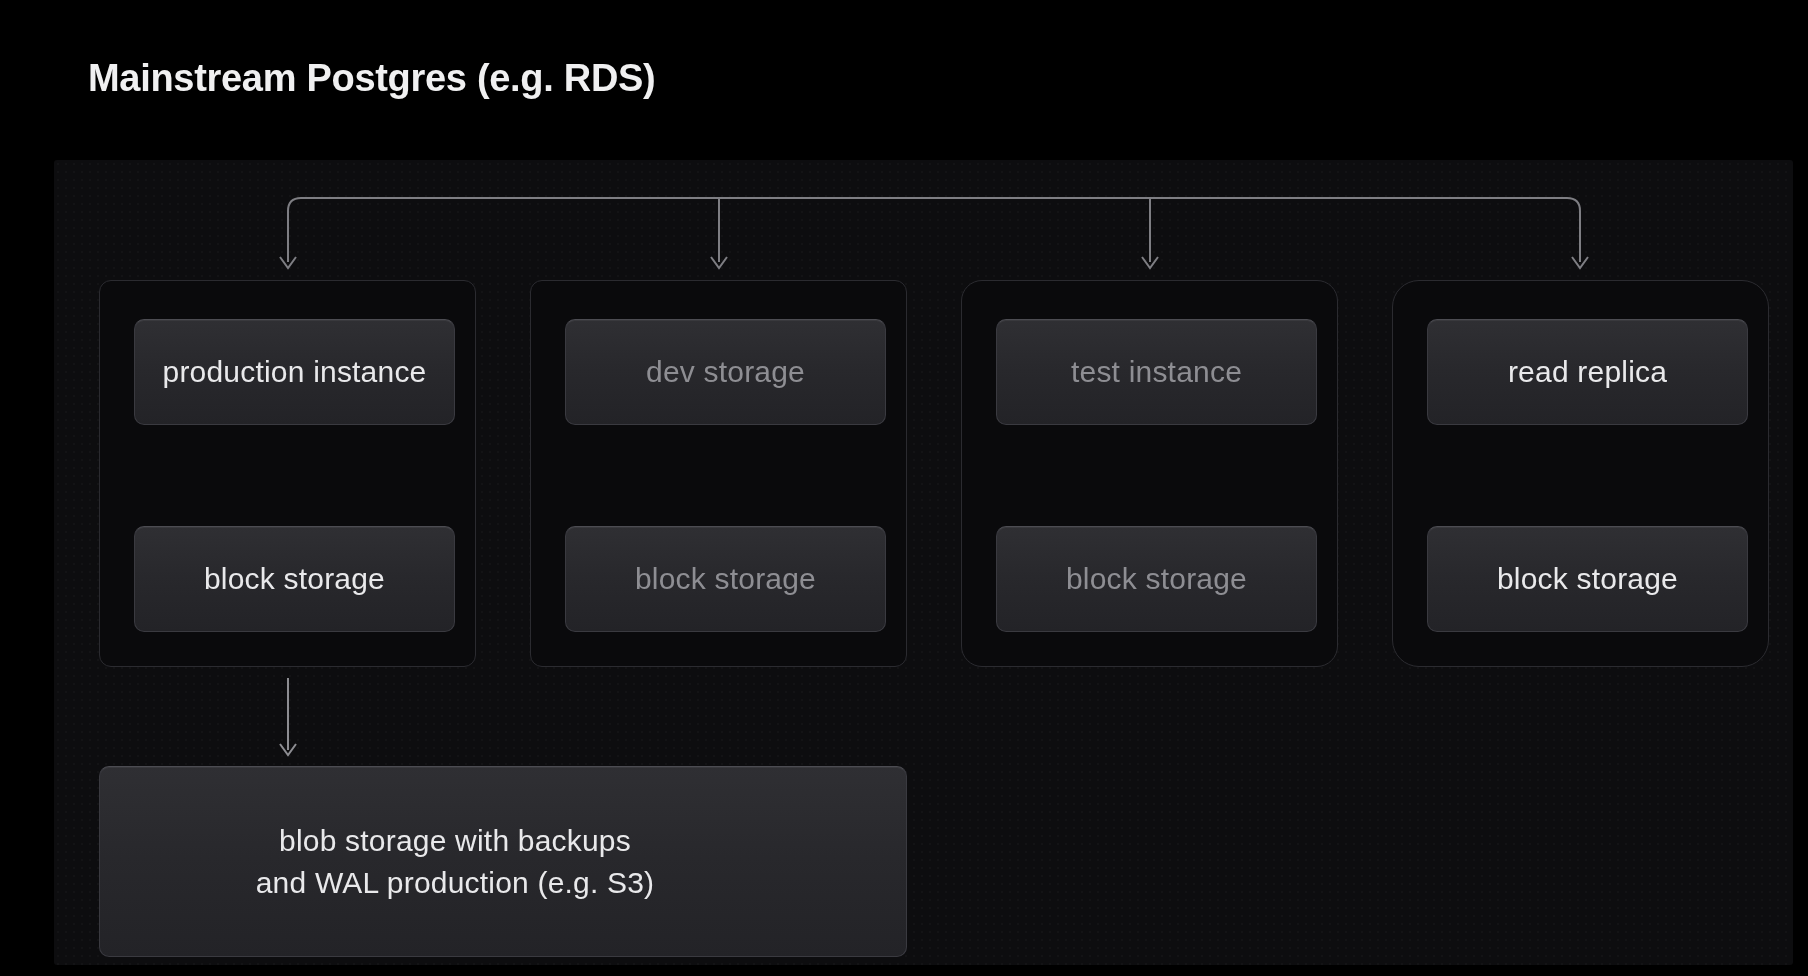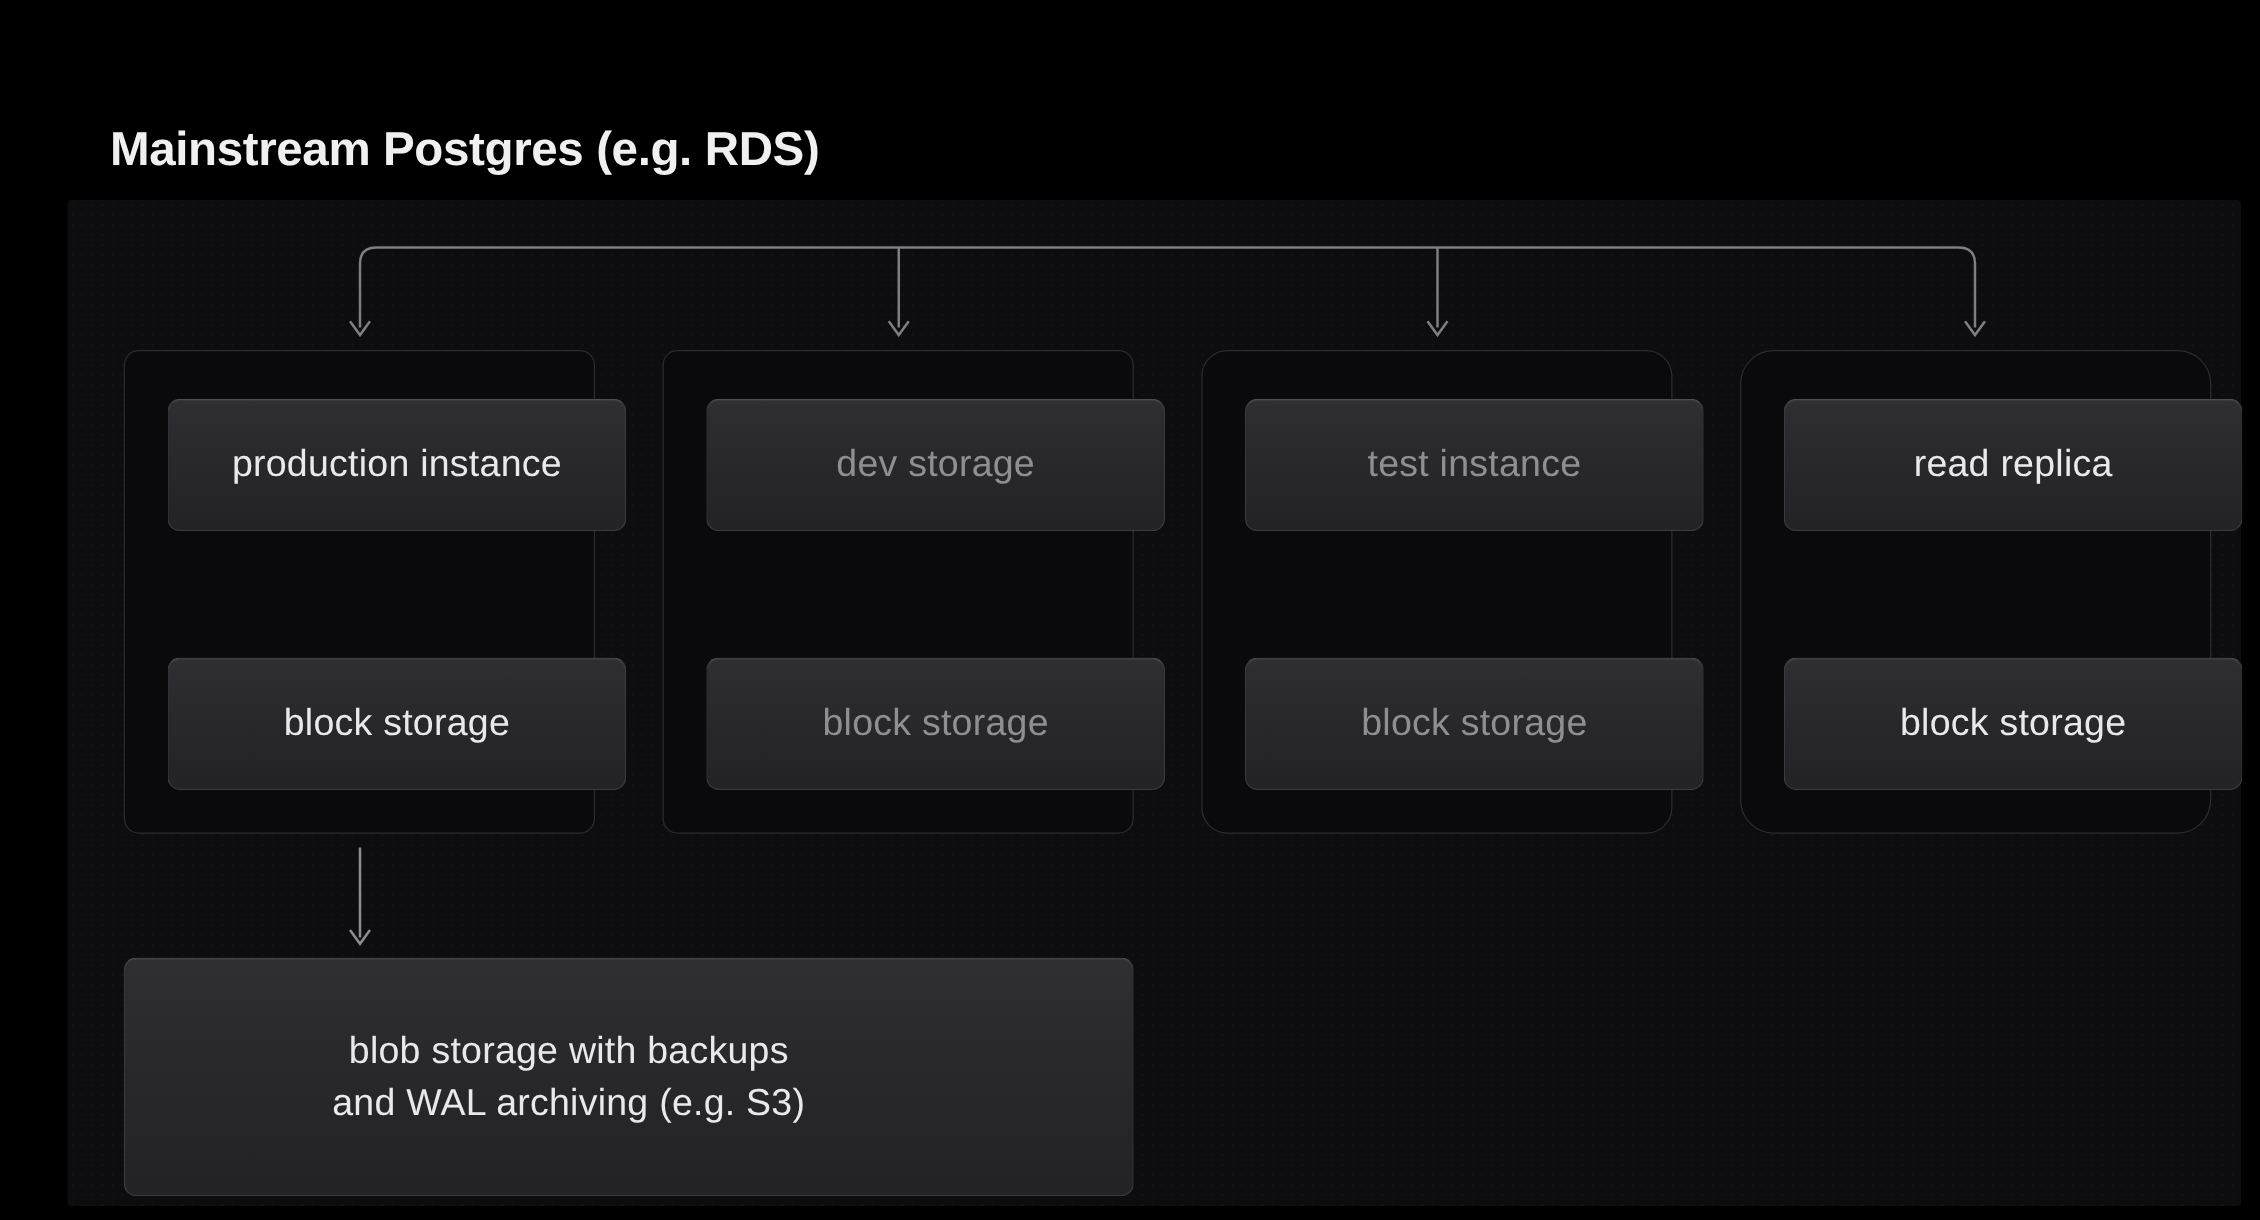--- a/index.html
+++ b/index.html
@@ -30,21 +30,20 @@
   }
   .page-title{
     position:absolute;
     left:88px;top:56px;
     font-size:38px;
     line-height:44px;
     font-weight:700;
     letter-spacing:-0.3px;
     color:var(--title);
     white-space:nowrap;
-    margin-top:42px;
   }
   .panel{
     position:absolute;
     left:54px;top:160px;
     width:1739px;height:805px;
     background-color:var(--panel);
     background-image:radial-gradient(rgba(255,255,255,0.025) 1px, transparent 1.2px);
     background-size:8px 8px;
     border-radius:3px;
   }
@@ -55,21 +54,21 @@
     background:var(--group_bg);
     border:1px solid var(--group_border);
     border-radius:12px;
   }
   .group.g0{left:99px;}
   .group.g1{left:530px;}
   .group.g2{left:961px;border-radius:21px;}
   .group.g3{left:1392px;border-radius:27px;}
   .node{
     position:absolute;
-    left:34px;width:367px;height:106px;
+    left:34px;width:321px;height:106px;
     border:1px solid var(--box_border);
     border-top-color:var(--box_border_top);
     border-radius:10px;
     background:linear-gradient(180deg,var(--box_top) 0%,var(--box_mid) 48%,var(--box_bottom) 100%);
     box-shadow:inset 0 1px 0 rgba(255,255,255,0.05);
     display:flex;align-items:center;justify-content:center;
     font-size:30px;
     letter-spacing:0.2px;
     white-space:nowrap;
   }
@@ -167,16 +166,16 @@
     <div class="node storage">block storage</div>
   </div>
 
   <div class="group g3 em-bright">
     <div class="node instance">read replica</div>
     <div class="node storage">block storage</div>
   </div>
 
   <div class="blob-box">
     <div>blob storage with backups</div>
-    <div>and WAL archiving (e.g. S3)</div>
+    <div>and WAL production (e.g. S3)</div>
   </div>
 
 </div>
 
 </body></html>

